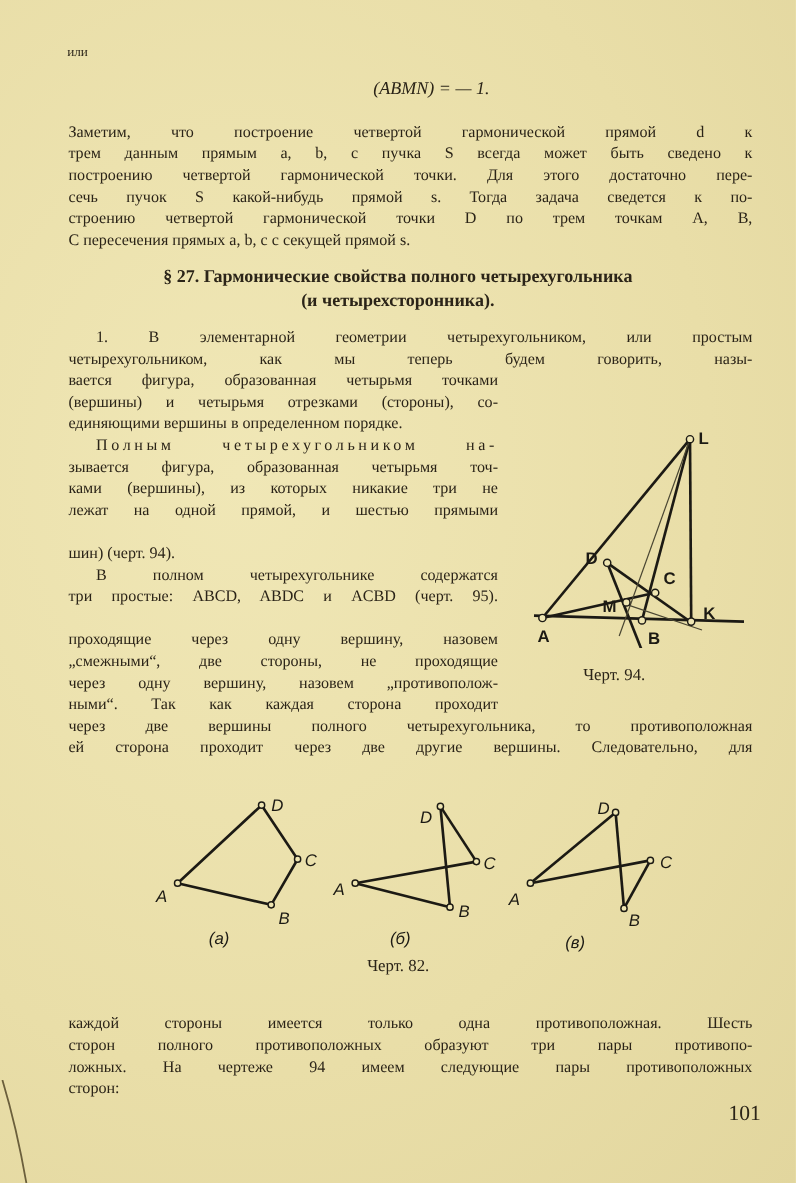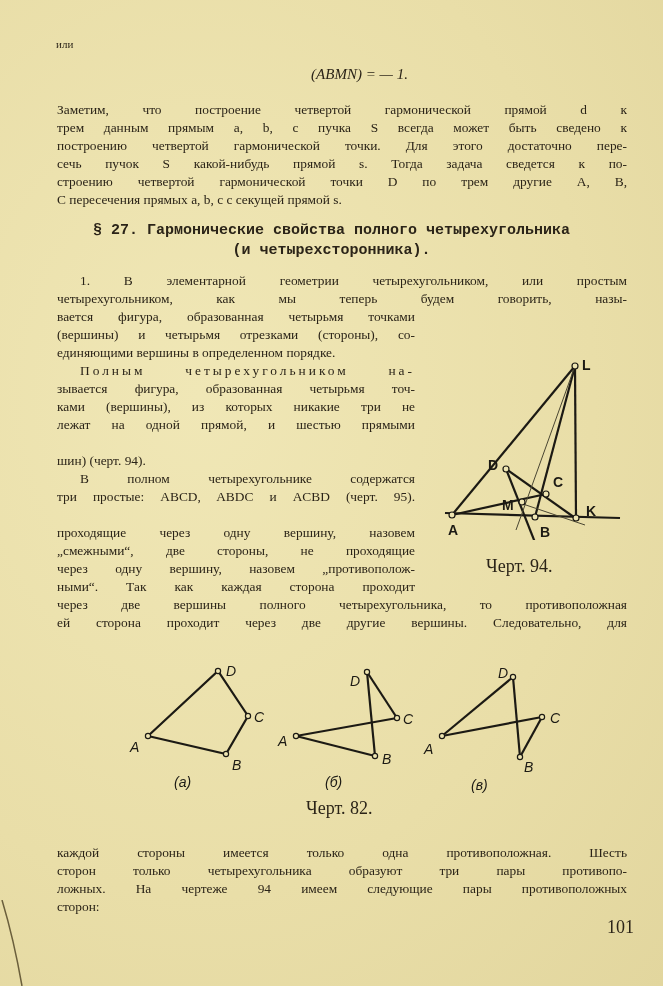--- a/index.html
+++ b/index.html
@@ -12,41 +12,41 @@
     position: relative;
   }
   .page { position: absolute; left: 0; top: 0; width: 663px; height: 986px; }
   .t { position: absolute; font-size: 13.4px; line-height: 17.6px; white-space: nowrap; }
   .full { left: 57px; width: 570px; text-align: justify; text-align-last: justify; }
   .narrow { left: 57px; width: 358px; text-align: justify; text-align-last: justify; }
   .last { text-align-last: left; }
   .sp { letter-spacing: 3px; }
   i { font-style: italic; }
   .formula { position: absolute; left: 0; width: 663px; text-align: center; top: 66px; font-size: 15px; padding-left: 28px; }
-  .heading { position: absolute; left: 0; width: 663px; text-align: center; font-family: Liberation Mono, monospace; font-weight: bold; font-size: 15px; line-height: 20px; }
-  .caption { position: absolute; font-size: 18px; }
+  .heading { position: absolute; left: 0; width: 663px; text-align: center; font-family: Liberation Serif, serif; font-weight: bold; font-size: 15px; line-height: 20px; }
+  .caption { position: absolute; font-size: 14px; }
   .pagenum { position: absolute; left: 607px; top: 917px; font-size: 18px; }
   .small { font-size: 11px; position:absolute; left:56px; top:38px; }
   svg text { font-family: "Liberation Sans", sans-serif; font-style: italic; font-size: 14px; fill: #1c1a14; }
   .edge { position:absolute; left:0; top:900px; width:30px; height:86px; }
 </style>
 </head>
 <body>
 
 <div class="page">
 
   <div class="small">или</div>
 
   <div class="formula"><i>(ABMN) = — 1.</i></div>
 
   <div class="t full" style="top:101px">Заметим, что построение четвертой гармонической прямой d к</div>
   <div class="t full" style="top:119px">трем данным прямым a, b, c пучка S всегда может быть сведено к</div>
   <div class="t full" style="top:137px">построению четвертой гармонической точки. Для этого достаточно пере-</div>
   <div class="t full" style="top:155px">сечь пучок S какой-нибудь прямой s. Тогда задача сведется к по-</div>
-  <div class="t full" style="top:173px">строению четвертой гармонической точки D по трем другие A, B,</div>
+  <div class="t full" style="top:173px">строению четвертой гармонической точки D по трем точкам A, B,</div>
   <div class="t full last" style="top:191px">C пересечения прямых a, b, c с секущей прямой s.</div>
 
   <div class="heading" style="top:221px">§ 27. Гармонические свойства полного четырехугольника</div>
   <div class="heading" style="top:241px">(и четырехсторонника).</div>
 
   <div class="t full" style="top:272px; left:80px; width:547px">1. В элементарной геометрии четырехугольником, или простым</div>
   <div class="t full" style="top:290px">четырехугольником, как мы теперь будем говорить, назы-</div>
 
   <div class="t narrow" style="top:308px">вается фигура, образованная четырьмя точками</div>
   <div class="t narrow" style="top:326px">(вершины) и четырьмя отрезками (стороны), со-</div>
@@ -140,21 +140,21 @@
     <text x="450" y="73">C</text>
     <text x="424" y="122">B</text>
     <text x="324" y="104">A</text>
     <text x="74" y="137">(а)</text>
     <text x="225" y="137">(б)</text>
     <text x="371" y="140">(в)</text>
   </svg>
   <div class="caption" style="left:306px; top:798px">Черт. 82.</div>
 
   <div class="t full" style="top:844px">каждой стороны имеется только одна противоположная. Шесть</div>
-  <div class="t full" style="top:862px">сторон только четырехугольника образуют три пары противопо-</div>
+  <div class="t full" style="top:862px">сторон полного противоположных образуют три пары противопо-</div>
   <div class="t full" style="top:880px">ложных. На чертеже 94 имеем следующие пары противоположных</div>
   <div class="t full last" style="top:898px">сторон:</div>
 
   <div class="pagenum">101</div>
 
   <svg class="edge" viewBox="0 0 30 86">
     <path d="M2 0 Q14 40 22 86" stroke="#6b5f3c" stroke-width="1.5" fill="none"></path>
   </svg>
 </div>
 

